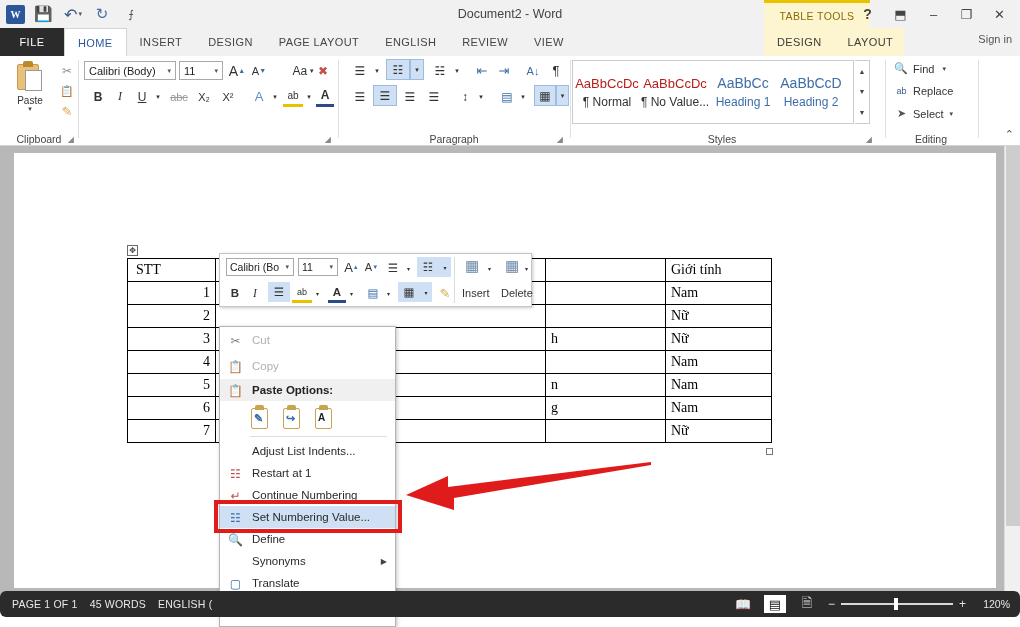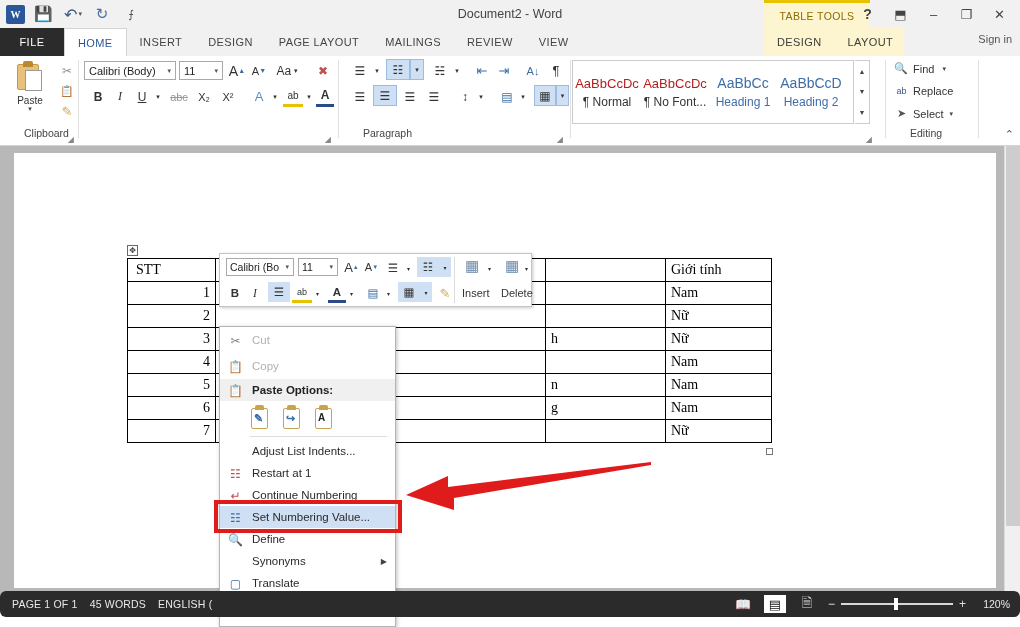--- a/index.html
+++ b/index.html
@@ -64,22 +64,22 @@
   }
   .signin { position:absolute; right:8px; top:33px; font-size:11px; color:#555; }
 
   
   .ribbon {
     position:absolute; left:0; top:56px; width:1020px; height:90px;
     background:#fff; border-bottom:1px solid #d4d4d4;
   }
   .rgroup { position:absolute; top:0; height:90px; }
   .rgroup-label {
-    position:absolute; bottom:7px; width:100%; 
-    font-size:10.5px; color:#444;margin-left:24px;
+    position:absolute; bottom:1px; width:100%; text-align:center;
+    font-size:10.5px; color:#444;
   }
   .rdiv { position:absolute; top:4px; width:1px; height:78px; background:#e0e0e0; }
   .dlg-launch { position:absolute; bottom:2px; font-size:8px; color:#888; }
 
   
   .clip-paste {
     position:absolute; left:8px; top:4px; width:44px; height:68px;
     display:flex; flex-direction:column; align-items:center; justify-content:flex-start;
   }
   .paste-icon { width:30px;height:32px;position:relative;margin-top:1px; }
@@ -271,21 +271,21 @@
       <div class="win-btn">✕</div>
     </div>
   </div>
 
   <div class="tabstrip">
     <div class="tab-file">FILE</div>
     <div class="tab active">HOME</div>
     <div class="tab">INSERT</div>
     <div class="tab">DESIGN</div>
     <div class="tab">PAGE LAYOUT</div>
-    <div class="tab">MAILINGS</div>
+    <div class="tab">ENGLISH</div>
     <div class="tab">REVIEW</div>
     <div class="tab">VIEW</div>
   </div>
   <div class="tt-wrap">
     <div class="tab tt">DESIGN</div>
     <div class="tab tt">LAYOUT</div>
   </div>
   <div class="signin">Sign in</div>
 
   <div class="ribbon">
@@ -321,21 +321,21 @@
           <span class="combo-car">▾</span>
         </div>
         <div class="rbtn" style="left:143px;top:4px;width:20px;font-size:14px;">
             <span>A</span>
             <sup style="font-size:7px;color:#3b6ea5;">▲</sup>
           </div>
         <div class="rbtn" style="left:165px;top:4px;width:20px;font-size:11px;">
             <span>A</span>
             <sup style="font-size:7px;color:#3b6ea5;">▼</sup>
           </div>
-        <div class="rbtn" style="left:188px;top:4px;width:30px;font-size:12px;">
+        <div class="rbtn" style="left:204px;top:4px;width:30px;font-size:12px;">
             <span>Aa</span>
             <span style="font-size:7px;margin-left:3px;">▾</span>
           </div>
         <div class="rbtn" style="left:228px;top:4px;width:22px;color:#c0504d;">✖</div>
 
         <div class="rbtn" style="left:4px;top:30px;width:20px;font-weight:bold;">B</div>
         <div class="rbtn" style="left:26px;top:30px;width:20px;font-style:italic;font-family:'Liberation Serif',serif;">I</div>
         <div class="rbtn" style="left:48px;top:30px;width:20px;text-decoration:underline;">U</div>
         <div class="rbtn" style="left:68px;top:30px;width:12px;font-size:7px;">▾</div>
         <div class="rbtn" style="left:83px;top:30px;width:24px;font-size:11px;text-decoration:line-through;color:#999;">abc</div>
@@ -381,36 +381,37 @@
     <div class="rdiv" style="left:570px;"></div>
 
     <div class="rgroup" style="left:572px;width:312px;">
       <div class="styles-box">
         <div class="style-item">
           <div class="style-prev">AaBbCcDc</div>
           <div class="style-name">¶ Normal</div>
         </div>
         <div class="style-item">
           <div class="style-prev">AaBbCcDc</div>
-          <div class="style-name">¶ No Font...</div>
+          <div class="style-name">¶ No Value...</div>
         </div>
         <div class="style-item">
           <div class="style-prev h">AaBbCс</div>
           <div class="style-name h">Heading 1</div>
         </div>
         <div class="style-item">
           <div class="style-prev h">AaBbCcD</div>
           <div class="style-name h">Heading 2</div>
         </div>
       </div>
       <div class="styles-scroll">
         <div class="ss-b">▲</div>
         <div class="ss-b">▼</div>
         <div class="ss-b">▼</div>
       </div>
+      <div class="rgroup-label" style="width:300px;">Styles</div>
       <div class="dlg-launch" style="right:12px;">◢</div>
     </div>
     <div class="rdiv" style="left:885px;"></div>
 
     <div class="rgroup" style="left:886px;width:90px;">
       <div class="ed-item" style="left:8px;top:6px;">
         <span class="ed-ico">🔍</span>
         <span>Find</span>
         <span style="font-size:7px;margin-left:4px;color:#444;">▾</span>
       </div>

